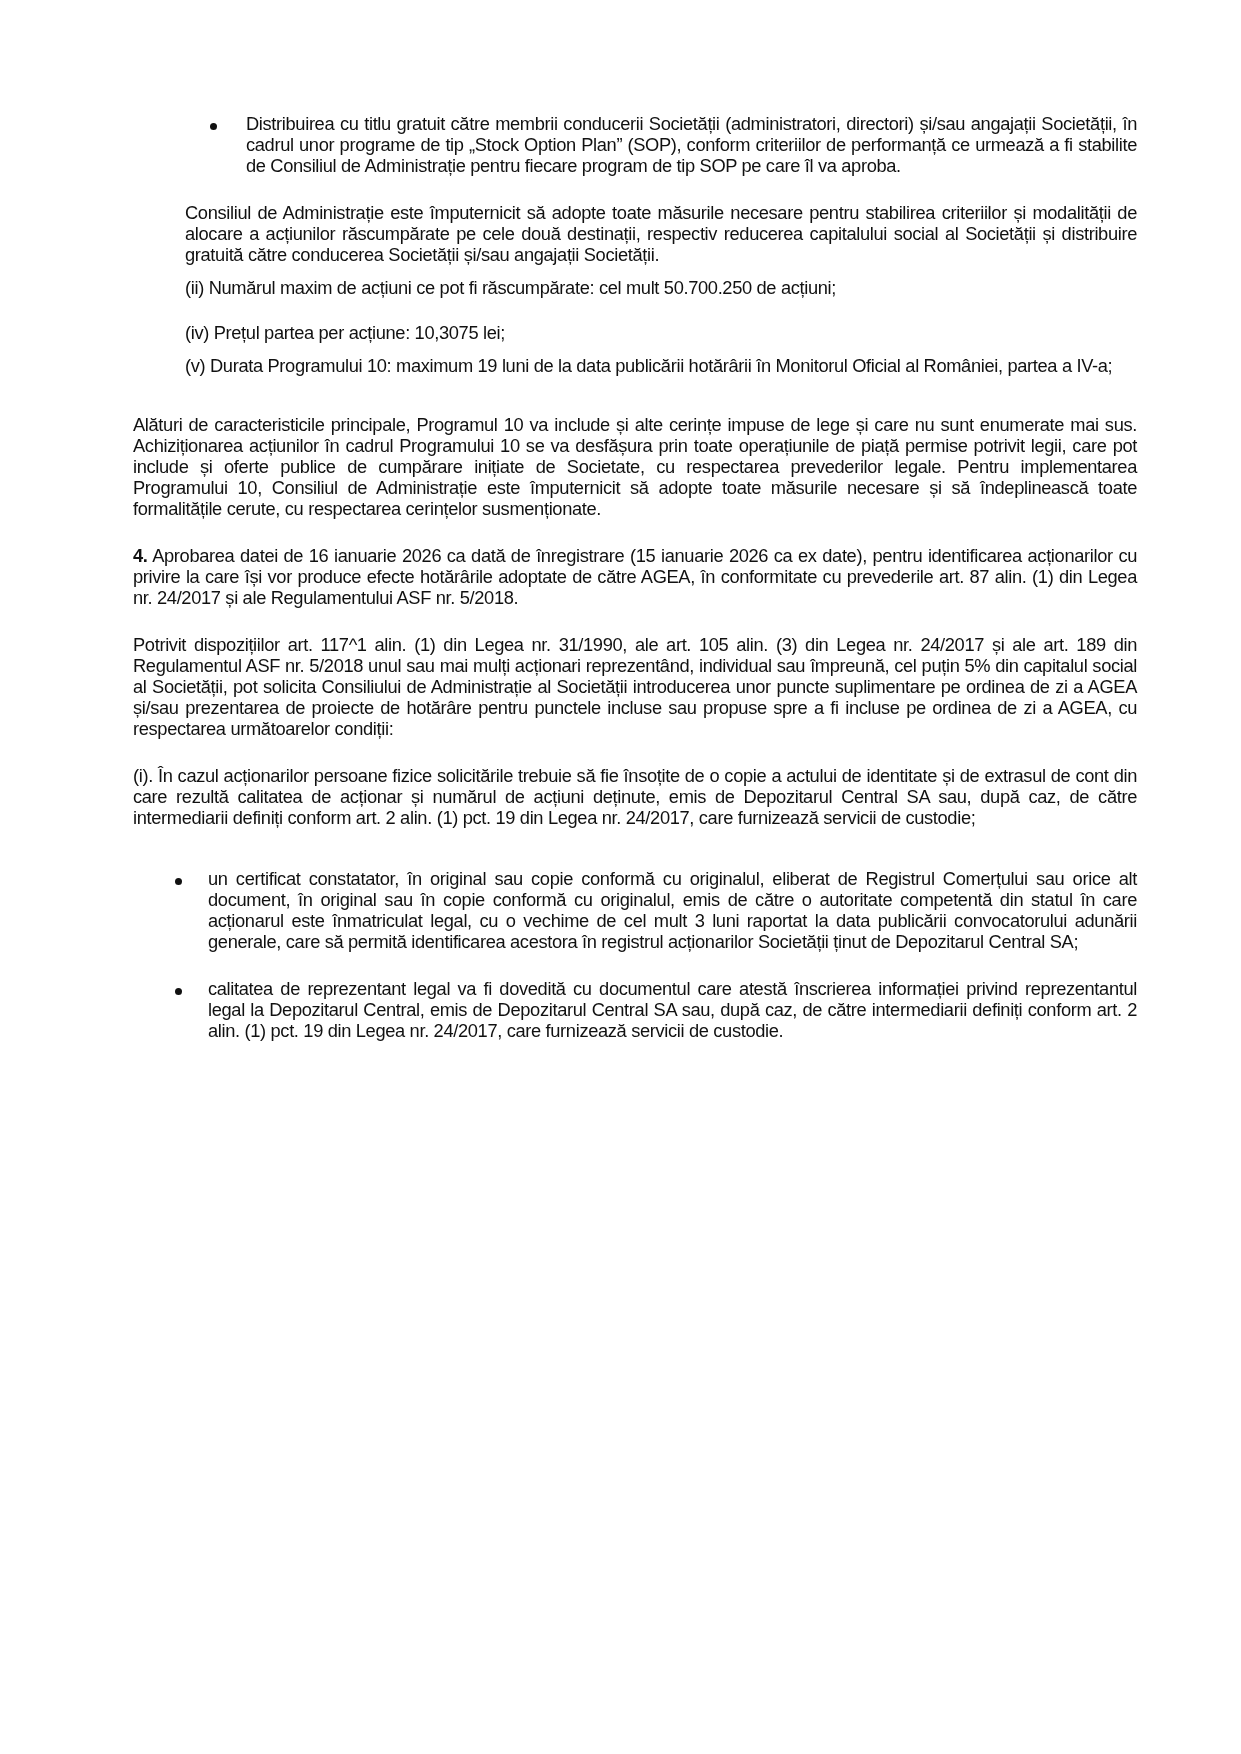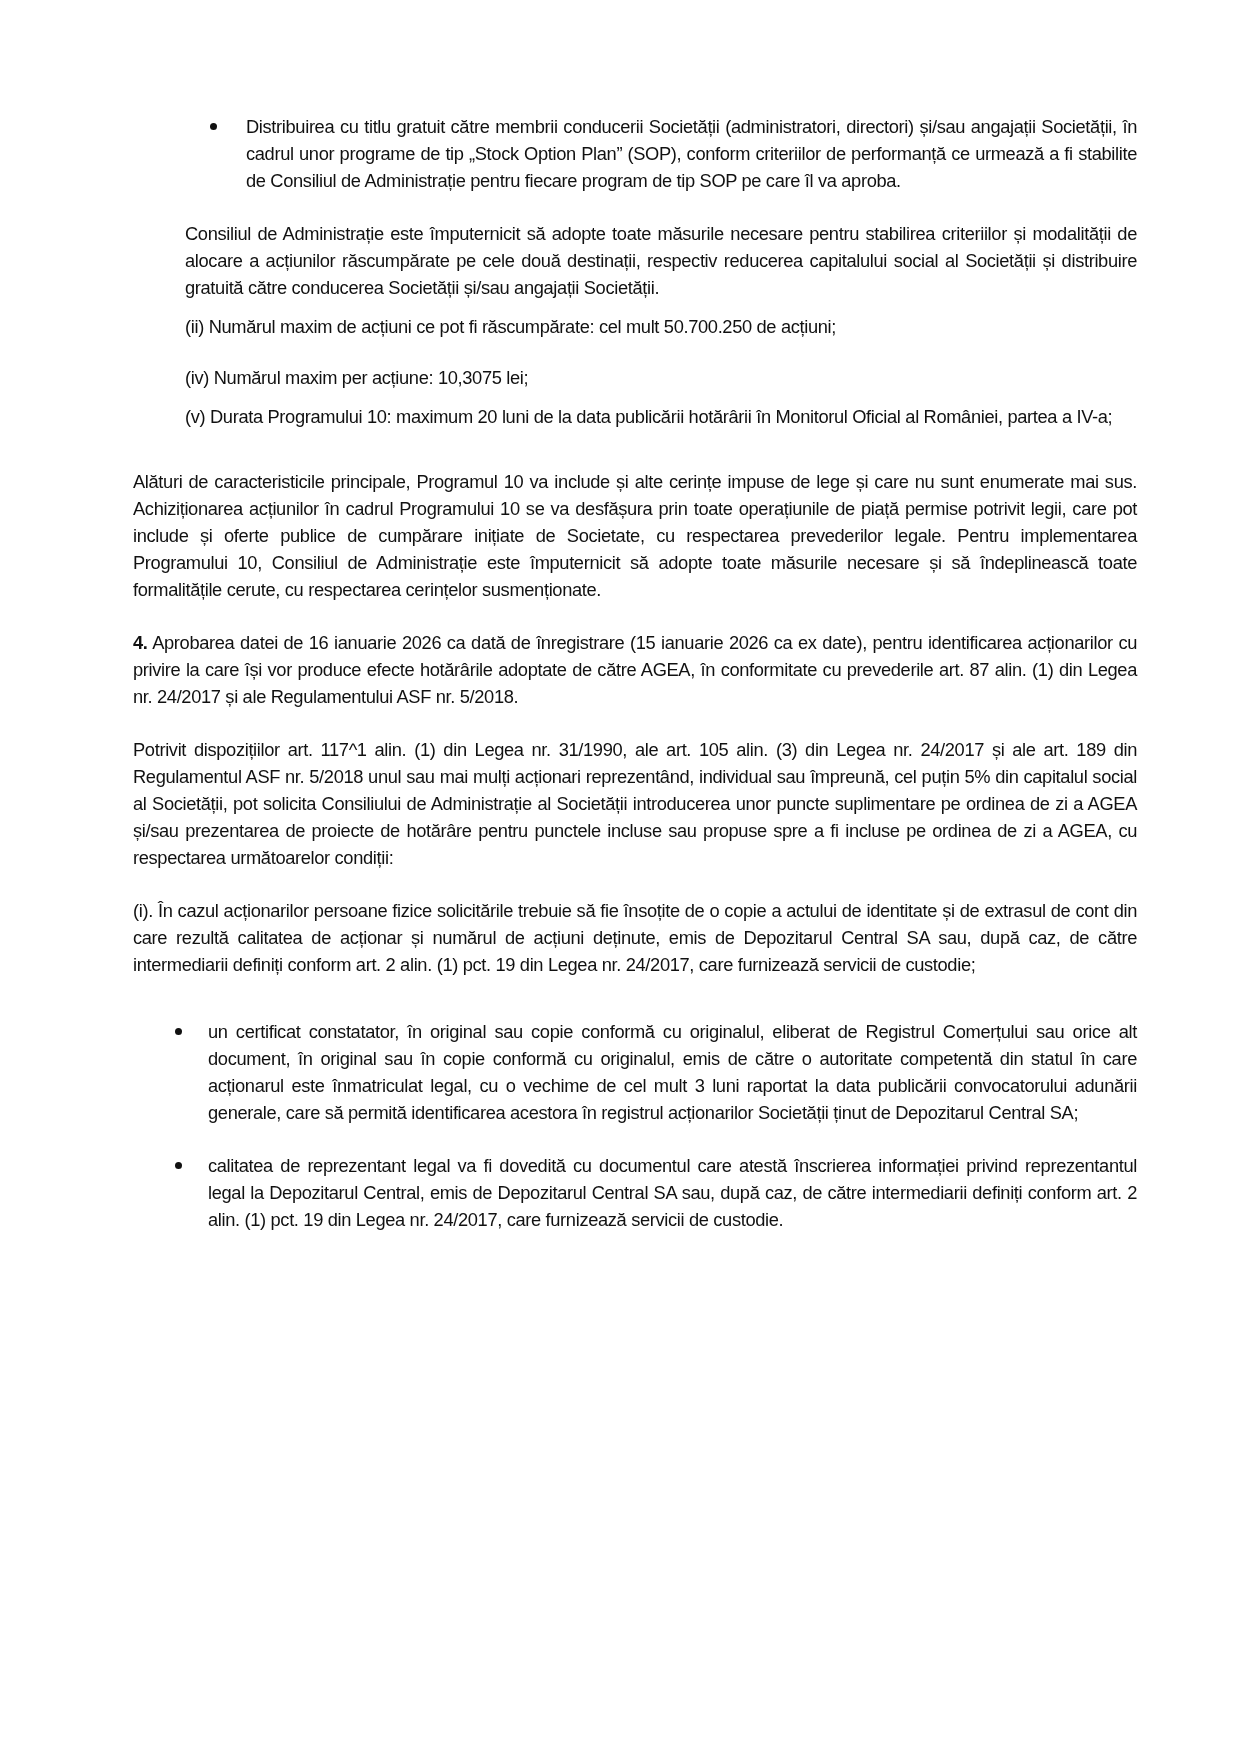--- a/index.html
+++ b/index.html
@@ -10,21 +10,21 @@
     overflow: hidden;
     font-family: "Liberation Sans", "DejaVu Sans", sans-serif;
     color: #111111;
   }
   .page {
     position: absolute;
     left: 133px;
     top: 113px;
     width: 1004px;
     font-size: 18.3px;
-    line-height: 27px;
+    line-height: 21px;
     letter-spacing: -0.35px;
   }
   .p { margin: 0; text-align: justify; }
   .ind { margin-left: 52px; }
   .bullet-row { position: relative; padding-left: 113px; }
   .bullet-row.sub { padding-left: 75px; }
   .bullet-dot {
     position: absolute;
     left: 77px;
     top: 10px;
@@ -49,23 +49,23 @@
   </div>
 
   <div class="gap-l"></div>
 
   <p class="p ind">Consiliul de Administrație este împuternicit să adopte toate măsurile necesare pentru stabilirea criteriilor și modalității de alocare a acțiunilor răscumpărate pe cele două destinații, respectiv reducerea capitalului social al Societății și distribuire gratuită către conducerea Societății și/sau angajații Societății.</p>
   <div class="gap-s"></div>
 
   <p class="p ind">(ii) Numărul maxim de acțiuni ce pot fi răscumpărate: cel mult 50.700.250 de acțiuni;</p>
   <div class="gap-s"></div>
   <div class="gap-s"></div>
-  <p class="p ind">(iv) Numărul maxim per acțiune: 10,3075 lei;</p>
+  <p class="p ind">(iv) Prețul partea per acțiune: 10,3075 lei;</p>
   <div class="gap-s"></div>
-  <p class="p ind">(v) Durata Programului 10: maximum 20 luni de la data publicării hotărârii în Monitorul Oficial al României, partea a IV-a;</p>
+  <p class="p ind">(v) Durata Programului 10: maximum 19 luni de la data publicării hotărârii în Monitorul Oficial al României, partea a IV-a;</p>
   <div class="gap-s"></div>
 
   <div class="gap-l"></div>
 
   <p class="p">Alături de caracteristicile principale, Programul 10 va include și alte cerințe impuse de lege și care nu sunt enumerate mai sus. Achiziționarea acțiunilor în cadrul Programului 10 se va desfășura prin toate operațiunile de piață permise potrivit legii, care pot include și oferte publice de cumpărare inițiate de Societate, cu respectarea prevederilor legale. Pentru implementarea Programului 10, Consiliul de Administrație este împuternicit să adopte toate măsurile necesare și să îndeplinească toate formalitățile cerute, cu respectarea cerințelor susmenționate.</p>
 
   <div class="gap-l"></div>
 
   <p class="p"><b>4.</b><span> Aprobarea datei de 16 ianuarie 2026 ca dată de înregistrare (15 ianuarie 2026 ca ex date), pentru identificarea acționarilor cu privire la care își vor produce efecte hotărârile adoptate de către AGEA, în conformitate cu prevederile art. 87 alin. (1) din Legea nr. 24/2017 și ale Regulamentului ASF nr. 5/2018.</span></p>
 

